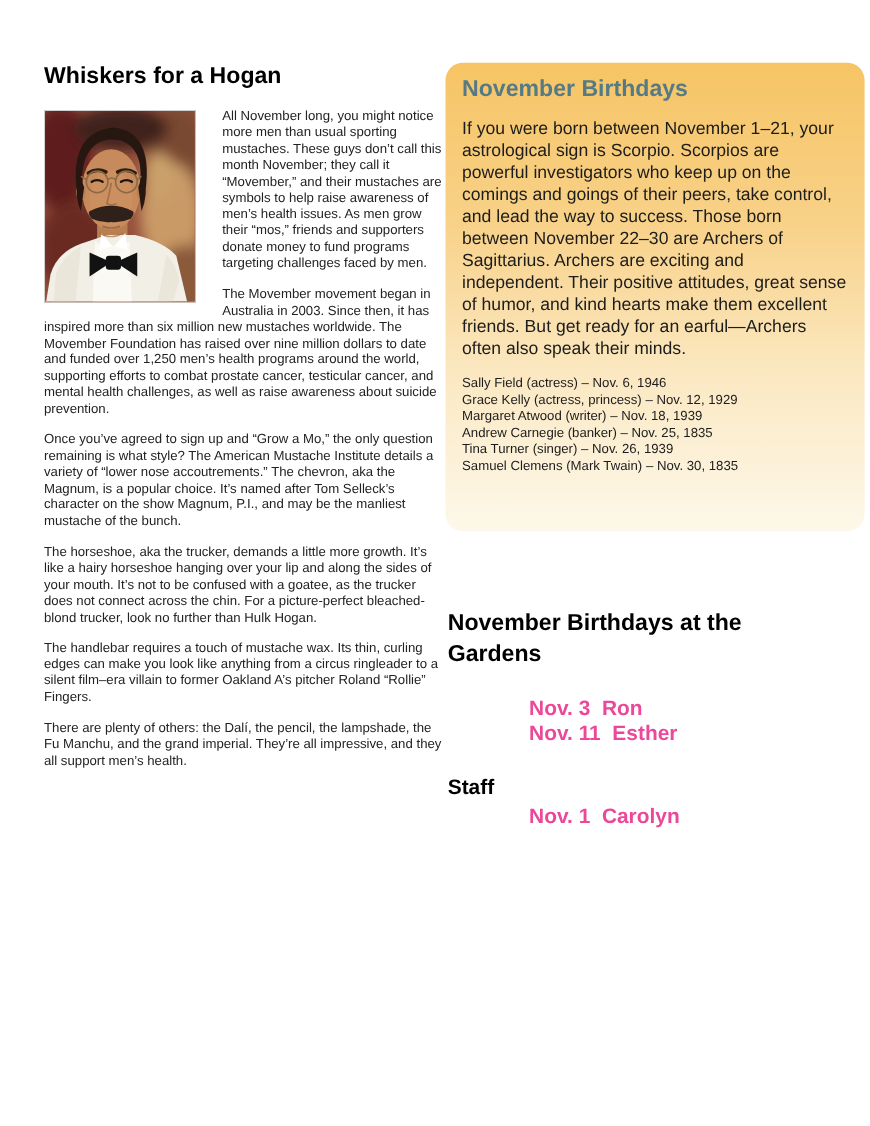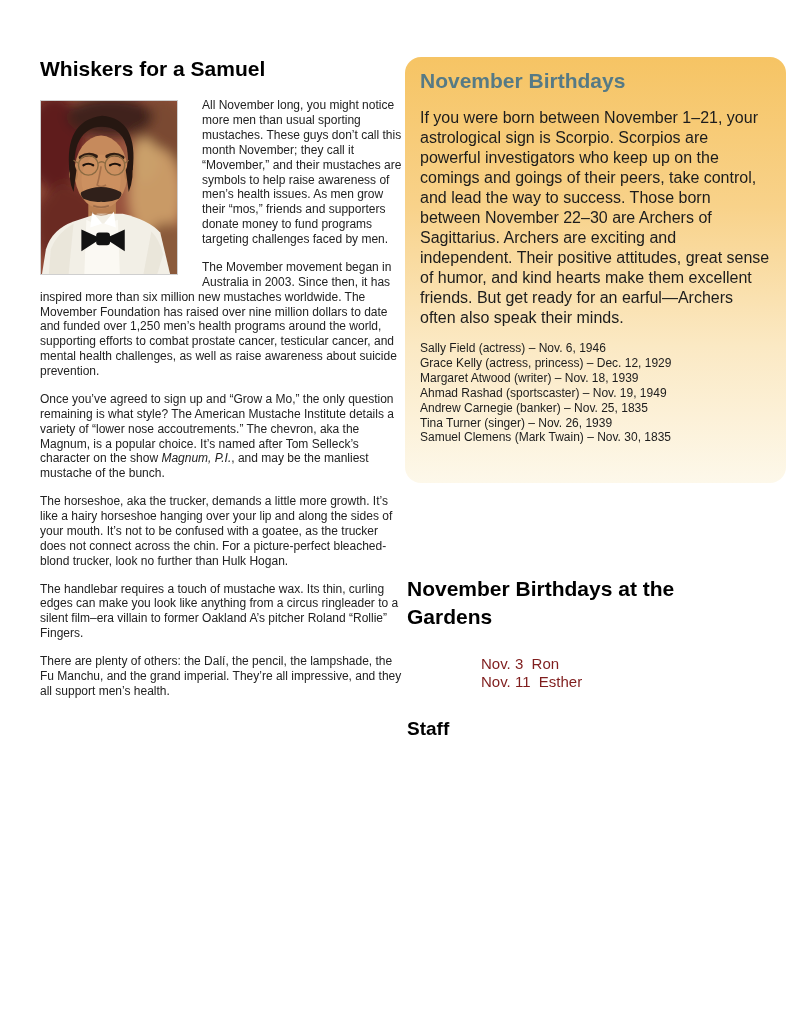--- a/index.html
+++ b/index.html
@@ -22,21 +22,21 @@
     font-size: 12px; line-height: 1.24; color: #222222;
     margin: 0 0 13px 0;
   }
   .photo {
     float: left; width: 138px; height: 175px;
     margin: 2px 24px 4px 0;
     border: 1px solid #cfcfcf; box-sizing: border-box;
     background: #96503c;
   }
   .photo svg { display: block; width: 100%; height: 100%; }
-  .italic { font-style: italic; }
+  .italic { }
 
   
   .col-right { position: absolute; left: 405px; top: 57px; width: 352px; }
   .bday-box {
     box-sizing: border-box;
     width: 381px; min-height: 426px;
     border-radius: 16px;
     padding: 12px 15px 11px 15px;
     background: linear-gradient(180deg, #f6c464 0%, #f8d28a 35%, #fbe9c4 68%, #fdf8ea 100%);
   }
@@ -45,43 +45,43 @@
     margin: 0 0 15px 0; line-height: 1.15;
   }
   .bday-intro {
     font-size: 16px; line-height: 1.25; color: #1c1c1c;
     margin: 0 0 13px 0;
   }
   .bday-list div {
     font-size: 12px; line-height: 1.24; color: #1c1c1c;
   }
 
-  .gardens { position: absolute; left: 2px; top: 496px; width: 350px; margin-top: 22px; }
+  .gardens { position: absolute; left: 2px; top: 496px; width: 350px; }
   .gardens-title {
     font-size: 21px; font-weight: bold; color: #000000;
     margin: 0 0 24px 0; line-height: 1.33;
   }
   .group-label {
     font-size: 19px; font-weight: bold; color: #000000;
     margin: 0 0 3px 0; line-height: 1.22;
   }
   .group-entries .entry {
-    font-size: 15px; font-weight: normal; color: #7f1d1d;
+    font-size: 19px; font-weight: bold; color: #ec4899;
     line-height: 1.22; padding-left: 74px;
     white-space: pre-wrap;
   }
   .staff-group { margin-top: 26px; }
 </style>
 </head>
 <body>
 
 <div class="page">
 
   <div class="col-left">
-    <h1 class="article-title">Whiskers for a Samuel</h1>
+    <h1 class="article-title">Whiskers for a Hogan</h1>
 
     <div class="para">
       <span class="photo">
         <svg viewBox="0 0 138 175" preserveAspectRatio="none" aria-hidden="true">
           <defs>
             <filter id="blurbg" x="-30%" y="-30%" width="160%" height="160%">
               <feGaussianBlur stdDeviation="6"></feGaussianBlur>
             </filter>
           </defs>
 
@@ -153,38 +153,40 @@
     <p class="para">There are plenty of others: the Dalí, the pencil, the lampshade, the Fu Manchu, and the grand imperial. They’re all impressive, and they all support men’s health.</p>
   </div>
 
   <div class="col-right">
 
     <div class="bday-box">
       <h2 class="bday-box-title">November Birthdays</h2>
       <p class="bday-intro">If you were born between November 1–21, your astrological sign is Scorpio. Scorpios are powerful investigators who keep up on the comings and goings of their peers, take control, and lead the way to success. Those born between November 22–30 are Archers of Sagittarius. Archers are exciting and independent. Their positive attitudes, great sense of humor, and kind hearts make them excellent friends. But get ready for an earful—Archers often also speak their minds.</p>
       <div class="bday-list">
         <div>Sally Field (actress) – Nov. 6, 1946</div>
-        <div>Grace Kelly (actress, princess) – Dec. 12, 1929</div>
+        <div>Grace Kelly (actress, princess) – Nov. 12, 1929</div>
         <div>Margaret Atwood (writer) – Nov. 18, 1939</div>
-        <div>Ahmad Rashad (sportscaster) – Nov. 19, 1949</div>
         <div>Andrew Carnegie (banker) – Nov. 25, 1835</div>
         <div>Tina Turner (singer) – Nov. 26, 1939</div>
         <div>Samuel Clemens (Mark Twain) – Nov. 30, 1835</div>
       </div>
     </div>
 
     <div class="gardens">
       <h2 class="gardens-title">November Birthdays at the Gardens</h2>
 
       <div class="residents-group">
         <div class="group-entries">
           <div class="entry">Nov. 3  Ron</div>
           <div class="entry">Nov. 11  Esther</div>
         </div>
       </div>
 
       <div class="staff-group">
         <div class="group-label">Staff</div>
+        <div class="group-entries">
+          <div class="entry">Nov. 1  Carolyn</div>
+        </div>
       </div>
     </div>
 
   </div>
 </div>
 
 </body></html>

